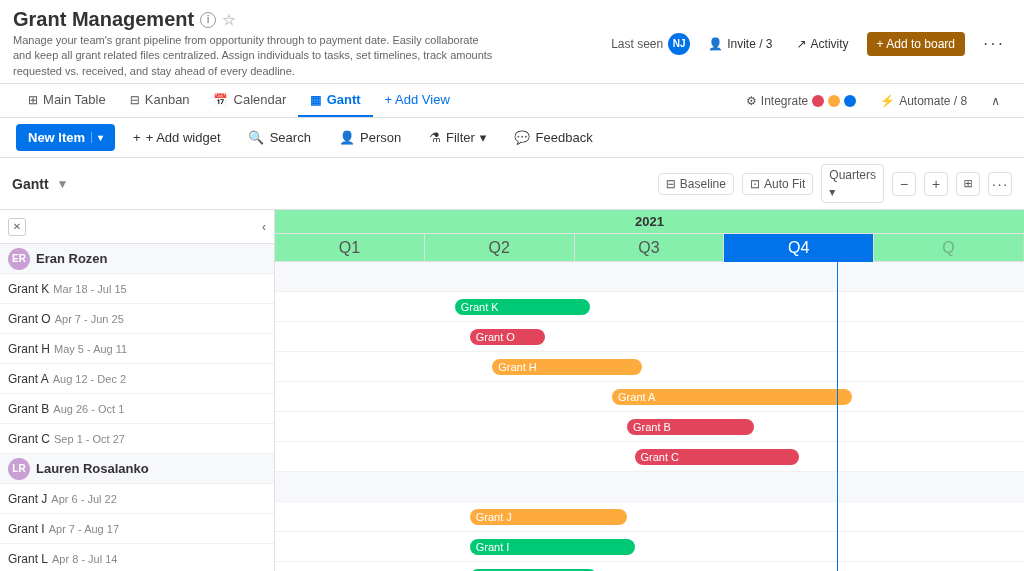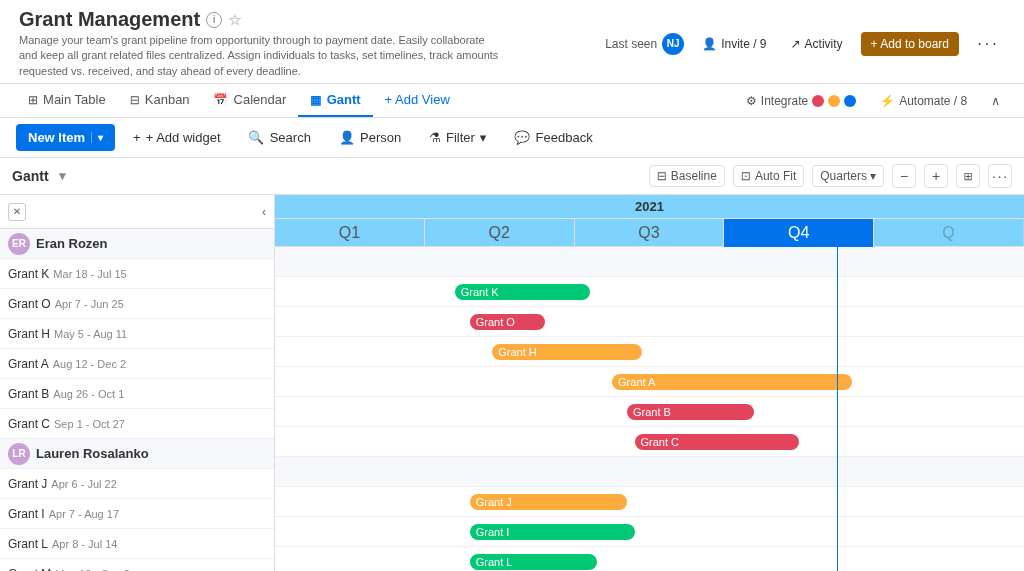--- a/index.html
+++ b/index.html
@@ -1,18 +1,18 @@
 <!DOCTYPE html>
 <html><head>
   <meta charset="utf-8">
   <style>
     * { box-sizing: border-box; margin: 0; padding: 0; }
     body { font-family: -apple-system, BlinkMacSystemFont, 'Segoe UI', sans-serif; font-size: 13px; background: #fff; color: #333; overflow: hidden; }
 
-    .top-bar { display: flex; justify-content: space-between; padding: 8px 19px 4px; border-bottom: 1px solid #e0e0e0; }
+    .top-bar { display: flex; justify-content: space-between; padding: 8px 13px 4px; border-bottom: 1px solid #e0e0e0; }
     .top-bar-left { display: flex; flex-direction: column; }
     .app-title { font-size: 20px; font-weight: 700; display: flex; align-items: center; gap: 6px; }
     .app-subtitle { font-size: 11px; color: #666; max-width: 480px; margin-top: 2px; line-height: 1.4; }
     .top-bar-right { display: flex; align-items: center; gap: 12px; }
     .last-seen { display: flex; align-items: center; gap: 5px; font-size: 12px; color: #555; margin-left: 43px; }
     .avatar { width: 22px; height: 22px; border-radius: 50%; background: #0073ea; color: #fff; font-size: 10px; display: flex; align-items: center; justify-content: center; font-weight: 600; }
     .top-action { display: flex; align-items: center; gap: 4px; font-size: 12px; color: #333; cursor: pointer; padding: 4px 6px; border-radius: 4px; }
     .add-to-board { background: #a16207; color: #fff; border: none; border-radius: 4px; padding: 5px 10px; font-size: 12px; cursor: pointer; display: flex; align-items: center; gap: 4px; }
     .icon-info { width: 16px; height: 16px; border-radius: 50%; border: 1.5px solid #999; display: inline-flex; align-items: center; justify-content: center; font-size: 10px; color: #999; cursor: pointer; }
     .icon-star { font-size: 15px; color: #ccc; cursor: pointer; }
@@ -28,32 +28,32 @@
     .toolbar { display: flex; align-items: center; gap: 8px; padding: 6px 16px; border-bottom: 1px solid #e0e0e0; }
     .btn-new { background: #0073ea; color: #fff; border: none; border-radius: 4px; padding: 6px 12px; font-size: 13px; cursor: pointer; font-weight: 600; display: flex; align-items: center; gap: 6px; }
     .btn-new .chevron { font-size: 10px; border-left: 1px solid rgba(255,255,255,0.4); padding-left: 6px; }
     .toolbar-btn { display: flex; align-items: center; gap: 5px; padding: 5px 10px; border-radius: 4px; color: #333; cursor: pointer; font-size: 13px; }
 
     .gantt-area { display: flex; flex-direction: column; flex: 1; overflow: hidden; }
     .gantt-header-row { display: flex; align-items: center; justify-content: space-between; padding: 6px 12px; border-bottom: 1px solid #e0e0e0; }
     .gantt-header-left { display: flex; align-items: center; gap: 8px; font-weight: 600; font-size: 14px; }
     .gantt-header-right { display: flex; align-items: center; gap: 8px; font-size: 12px; color: #555; }
     .gantt-header-right-btn { display: flex; align-items: center; gap: 4px; padding: 3px 7px; border-radius: 4px; cursor: pointer; border: 1px solid #e0e0e0; }
-    .quarters-select { display: flex; gap: 3px; padding: 3px 7px; border-radius: 4px; border: 1px solid #e0e0e0; cursor: pointer; }
+    .quarters-select { display: flex; gap: 3px; padding: 3px 7px; border-radius: 4px; border: 1px solid #e0e0e0; cursor: pointer; flex-direction: column; }
     .zoom-btn { width: 24px; height: 24px; border-radius: 4px; border: 1px solid #e0e0e0; display: flex; align-items: center; justify-content: center; cursor: pointer; font-size: 14px; color: #555; }
 
     .gantt-container { display: flex; flex: 1; overflow: hidden; }
     .gantt-left-panel { width: 275px; min-width: 275px; border-right: 1px solid #e0e0e0; overflow: hidden; background: #fff; }
     .gantt-right-panel { flex: 1; overflow: hidden; position: relative; }
 
     .gantt-col-header { display: flex; align-items: center; height: 34px; border-bottom: 1px solid #e0e0e0; padding: 0 8px; background: #fff; }
     .gantt-col-header .close-x { width: 18px; height: 18px; border: 1px solid #ccc; border-radius: 3px; display: flex; align-items: center; justify-content: center; font-size: 10px; color: #666; cursor: pointer; }
     .gantt-col-header .arrow { margin-left: auto; font-size: 12px; color: #666; cursor: pointer; }
 
-    .gantt-timeline-header { height: 52px; border-bottom: 1px solid #e0e0e0; position: relative; background: #7dd3fc; }
+    .gantt-timeline-header { height: 52px; border-bottom: 1px solid #e0e0e0; position: relative; background: #86efac; }
     .year-row { text-align: center; font-weight: 600; font-size: 13px; padding: 4px 0; border-bottom: 1px solid #e0e0e0; }
     .quarters-row { display: flex; height: 28px; }
     .quarter-cell { flex: 1; text-align: center; border-right: 1px solid #e0e0e0; font-size: 16px; color: #555; display: flex; align-items: center; justify-content: center; position: relative; }
     .quarter-cell.active { background: #0073ea; color: #fff; border-radius: 0; }
     .today-line { position: absolute; top: 0; bottom: 0; width: 1.5px; background: #0073ea; z-index: 10; pointer-events: none; }
 
     .left-row { height: 30px; border-bottom: 1px solid #f0f0f0; display: flex; align-items: center; padding: 0 8px; font-size: 12px; color: #333; }
     .left-row.section-header { background: #f7f8fc; font-weight: 600; font-size: 13px; }
     .left-row .person-name { display: flex; align-items: center; gap: 6px; }
     .person-avatar { width: 22px; height: 22px; border-radius: 50%; background: #c8a0d4; display: flex; align-items: center; justify-content: center; font-size: 10px; color: #fff; overflow: hidden; }
@@ -82,21 +82,21 @@
     </div>
     <div class="app-subtitle">Manage your team's grant pipeline from opportunity through to payment date. Easily collaborate and keep all grant related files centralized. Assign individuals to tasks, set timelines, track amounts requested vs. received, and stay ahead of every deadline.</div>
   </div>
   <div class="top-bar-right">
     <div class="last-seen">
       <span>Last seen</span>
       <div class="avatar">NJ</div>
     </div>
     <div class="top-action">
       <span>👤</span>
-      <span>Invite / 9</span>
+      <span>Invite / 3</span>
     </div>
     <div class="top-action">
       <span>↗</span>
       <span>Activity</span>
     </div>
     <button class="add-to-board">+ Add to board</button>
     <span class="top-action" style="font-size:16px;letter-spacing:2px;">···</span>
   </div>
 </div>
 

